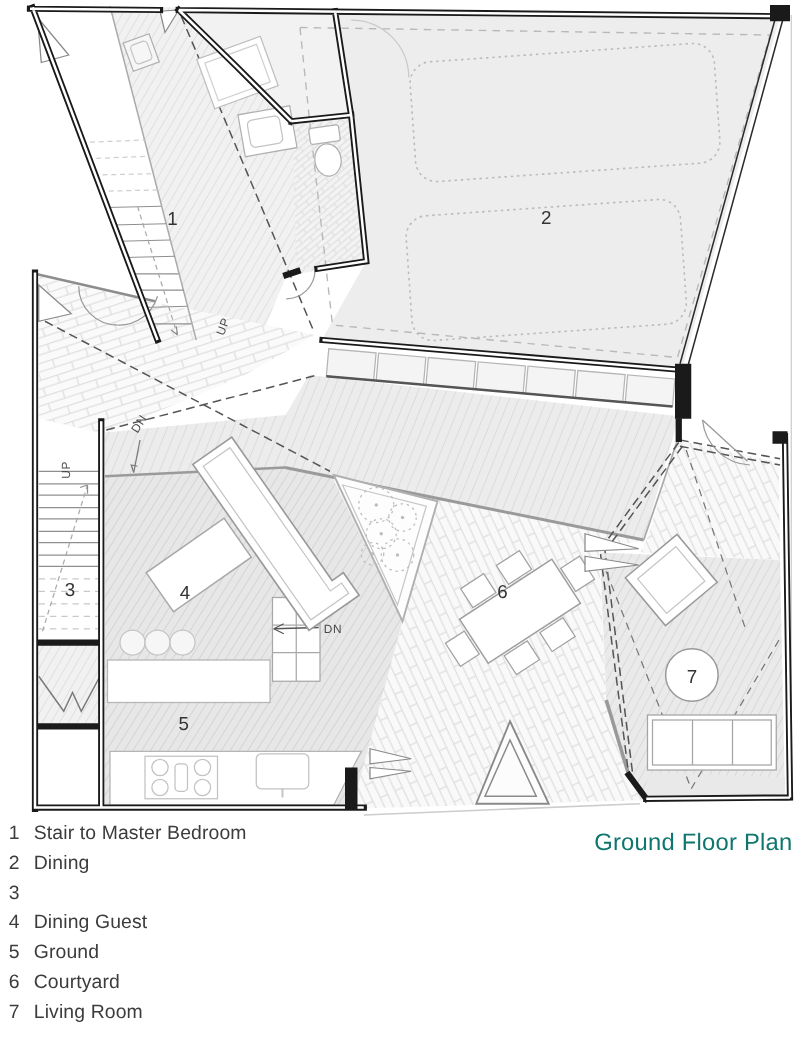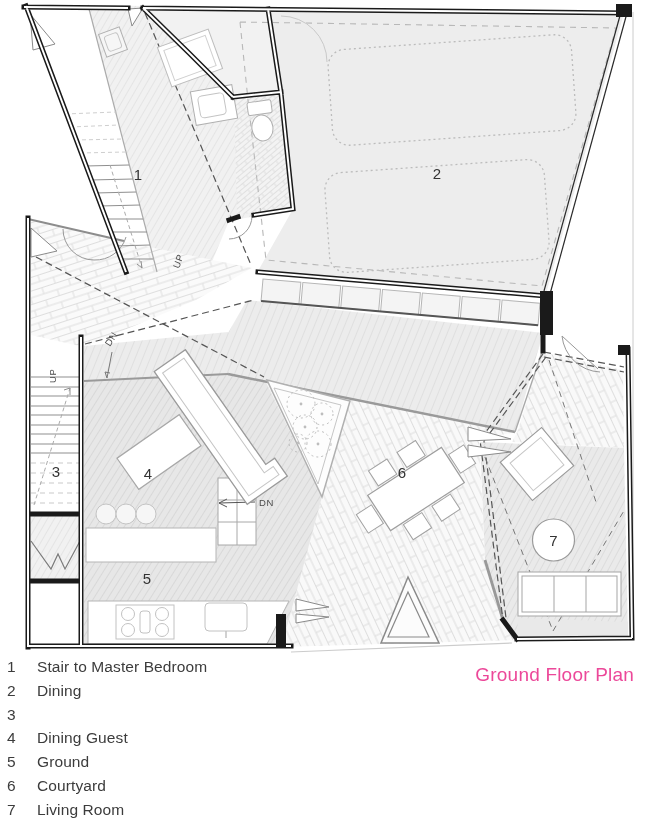--- a/index.html
+++ b/index.html
@@ -3,22 +3,22 @@
 <meta charset="utf-8">
 <style>
   html,body{margin:0;padding:0;background:#ffffff;}
   .page{position:relative;width:649px;height:831px;background:#fff;overflow:hidden;
         font-family:"Liberation Sans",sans-serif;}
   .plan-svg{position:absolute;left:0;top:0;}
   .legend{position:absolute;left:7px;top:658px;list-style:none;margin:0;padding:0;}
   .legend li{display:flex;align-items:baseline;height:23.8px;font-size:15.5px;
              color:#3c3c3c;letter-spacing:0.1px;}
   .legend .num{width:15px;flex:0 0 15px;}
-  .legend .lab{margin-left:15px;}
-  .title{position:absolute;right:15px;top:664px;font-size:19px;color:#ec4899;
+  .legend .lab{margin-left:5px;}
+  .title{position:absolute;right:15px;top:664px;font-size:19px;color:#0f766e;
          letter-spacing:0.2px;}
   
   text{font-family:"Liberation Sans",sans-serif;fill:#333;}
   .roomnum{font-size:15px;}
   .tinylab{font-size:9.5px;fill:#4a4a4a;letter-spacing:0.6px;}
 </style>
 </head>
 <body>
 
 <div class="page">

